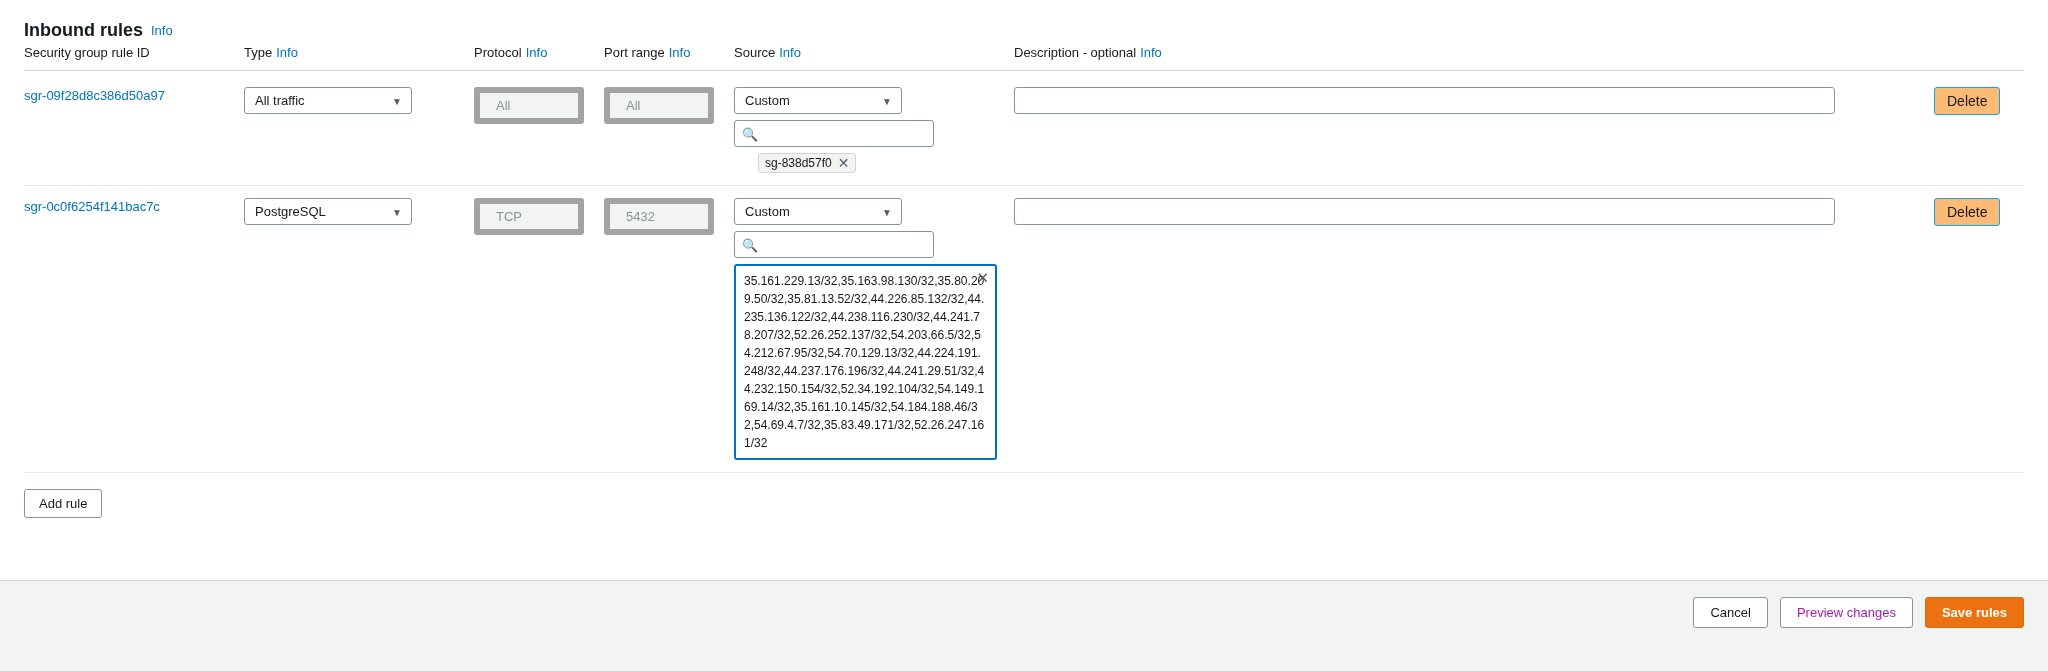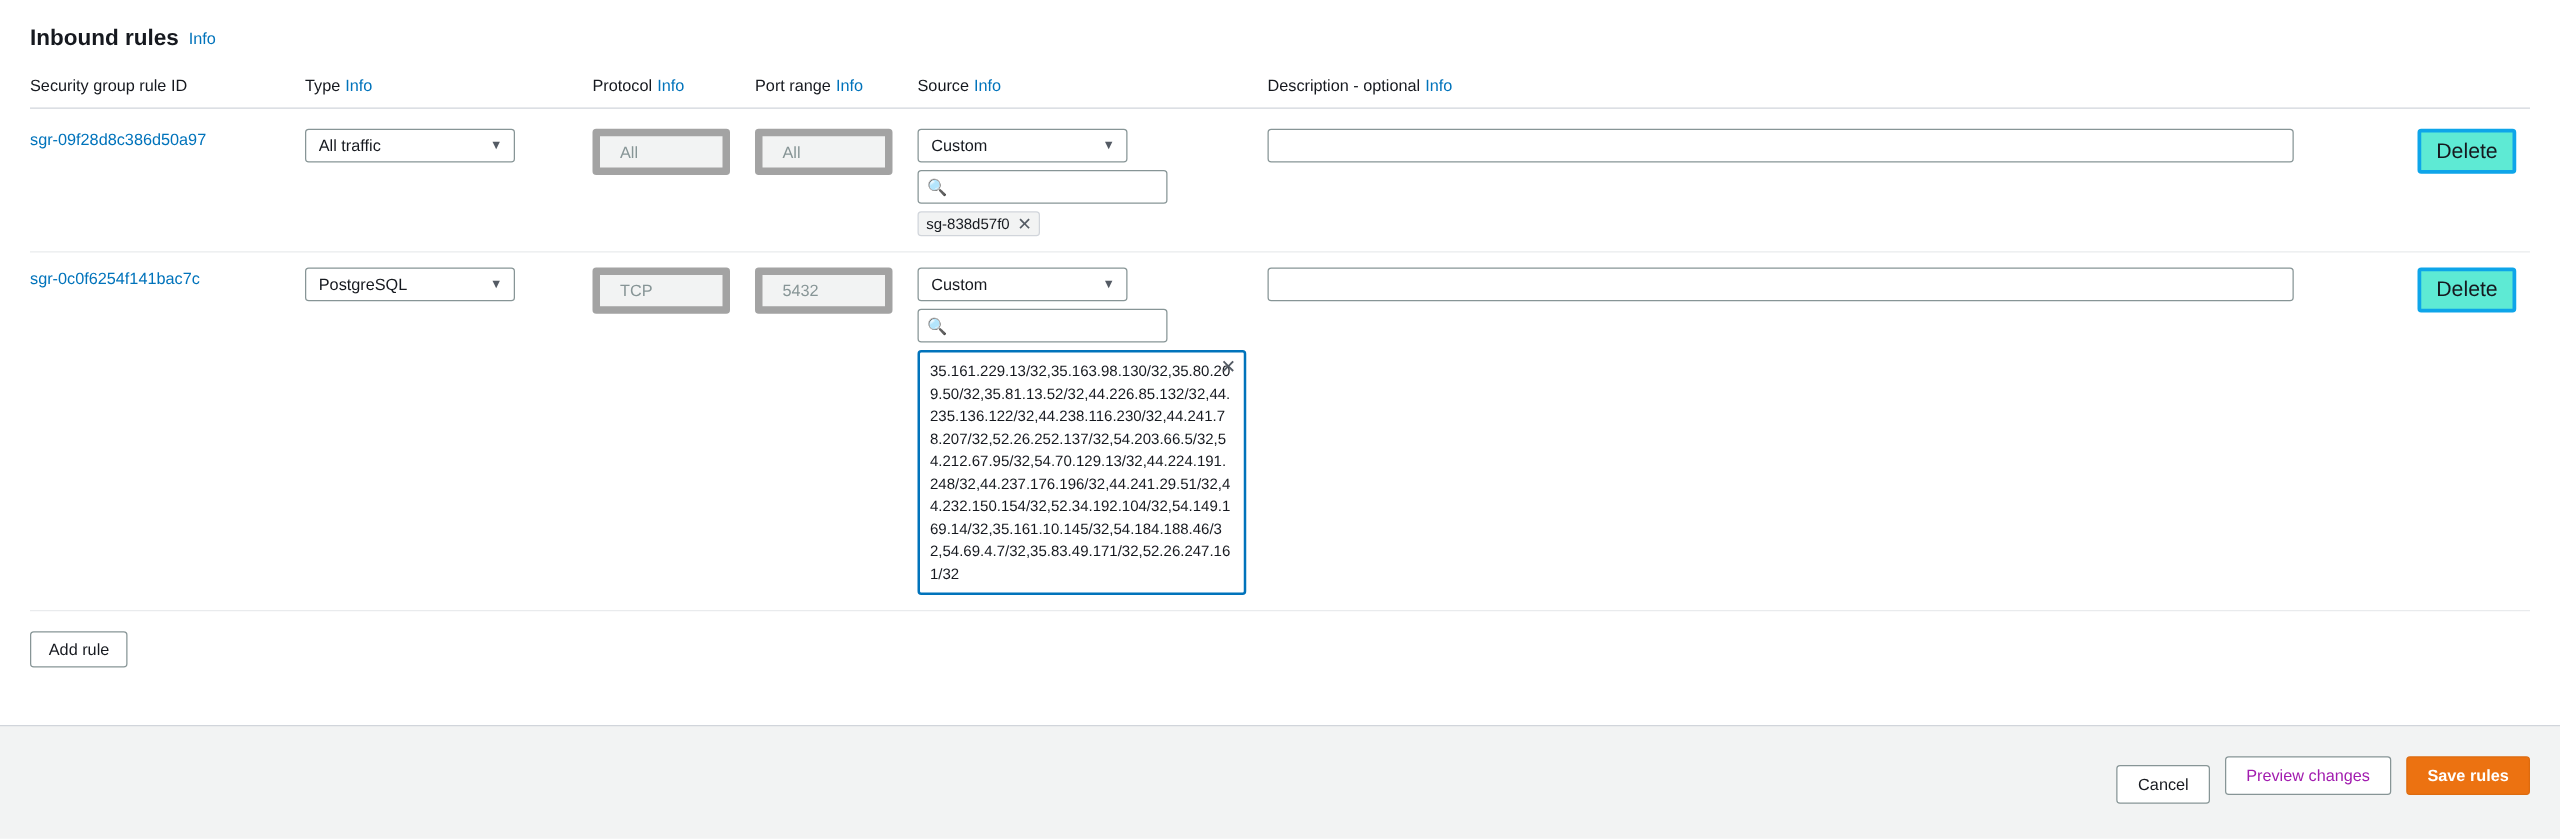--- a/index.html
+++ b/index.html
@@ -13,21 +13,20 @@
     .main-panel {
       background: #fff;
       margin: 0;
       padding: 20px 24px 24px 24px;
       min-height: 580px;
     }
     .panel-header {
       display: flex;
       align-items: center;
       gap: 8px;
-      margin-bottom: 16px;
     }
     .panel-title {
       font-size: 18px;
       font-weight: 700;
       color: #16191f;
     }
     .info-link {
       color: #0073bb;
       font-size: 13px;
       cursor: pointer;
@@ -131,20 +130,21 @@
     .tag-pill {
       display: inline-flex;
       align-items: center;
       gap: 4px;
       background: #f2f3f3;
       border: 1px solid #d1d5db;
       border-radius: 3px;
       padding: 2px 6px;
       font-size: 12px;
       color: #16191f;
+      margin-left: 24px;
     }
     .tag-pill .remove-btn {
       cursor: pointer;
       color: #545b64;
       font-size: 14px;
       line-height: 1;
       background: none;
       border: none;
       padding: 0 0 0 2px;
     }
@@ -176,25 +176,25 @@
     .desc-input {
       border: 1px solid #879596;
       border-radius: 3px;
       padding: 5px 10px;
       font-size: 13px;
       width: 90%;
       background: #fff;
     }
 
     .delete-btn {
-      background: #5eead4;
-      border: 3px solid #0ea5e9;
+      background: #fdba74;
+      border: 1px solid #0ea5e9;
       border-radius: 3px;
       padding: 5px 12px;
-      font-size: 17px;
+      font-size: 14px;
       color: #16191f;
       cursor: pointer;
     }
 
     .add-rule-btn {
       background: #fff;
       border: 1px solid #879596;
       border-radius: 3px;
       padding: 6px 14px;
       font-size: 13px;
@@ -213,21 +213,20 @@
       border-top: 1px solid #d1d5db;
     }
     .cancel-btn {
       background: #fff;
       border: 1px solid #879596;
       border-radius: 3px;
       padding: 7px 16px;
       font-size: 13px;
       color: #16191f;
       cursor: pointer;
-      margin-top: 15px;
     }
     .preview-btn {
       background: #fff;
       border: 1px solid #879596;
       border-radius: 3px;
       padding: 7px 16px;
       font-size: 13px;
       color: #a21caf;
       cursor: pointer;
     }

